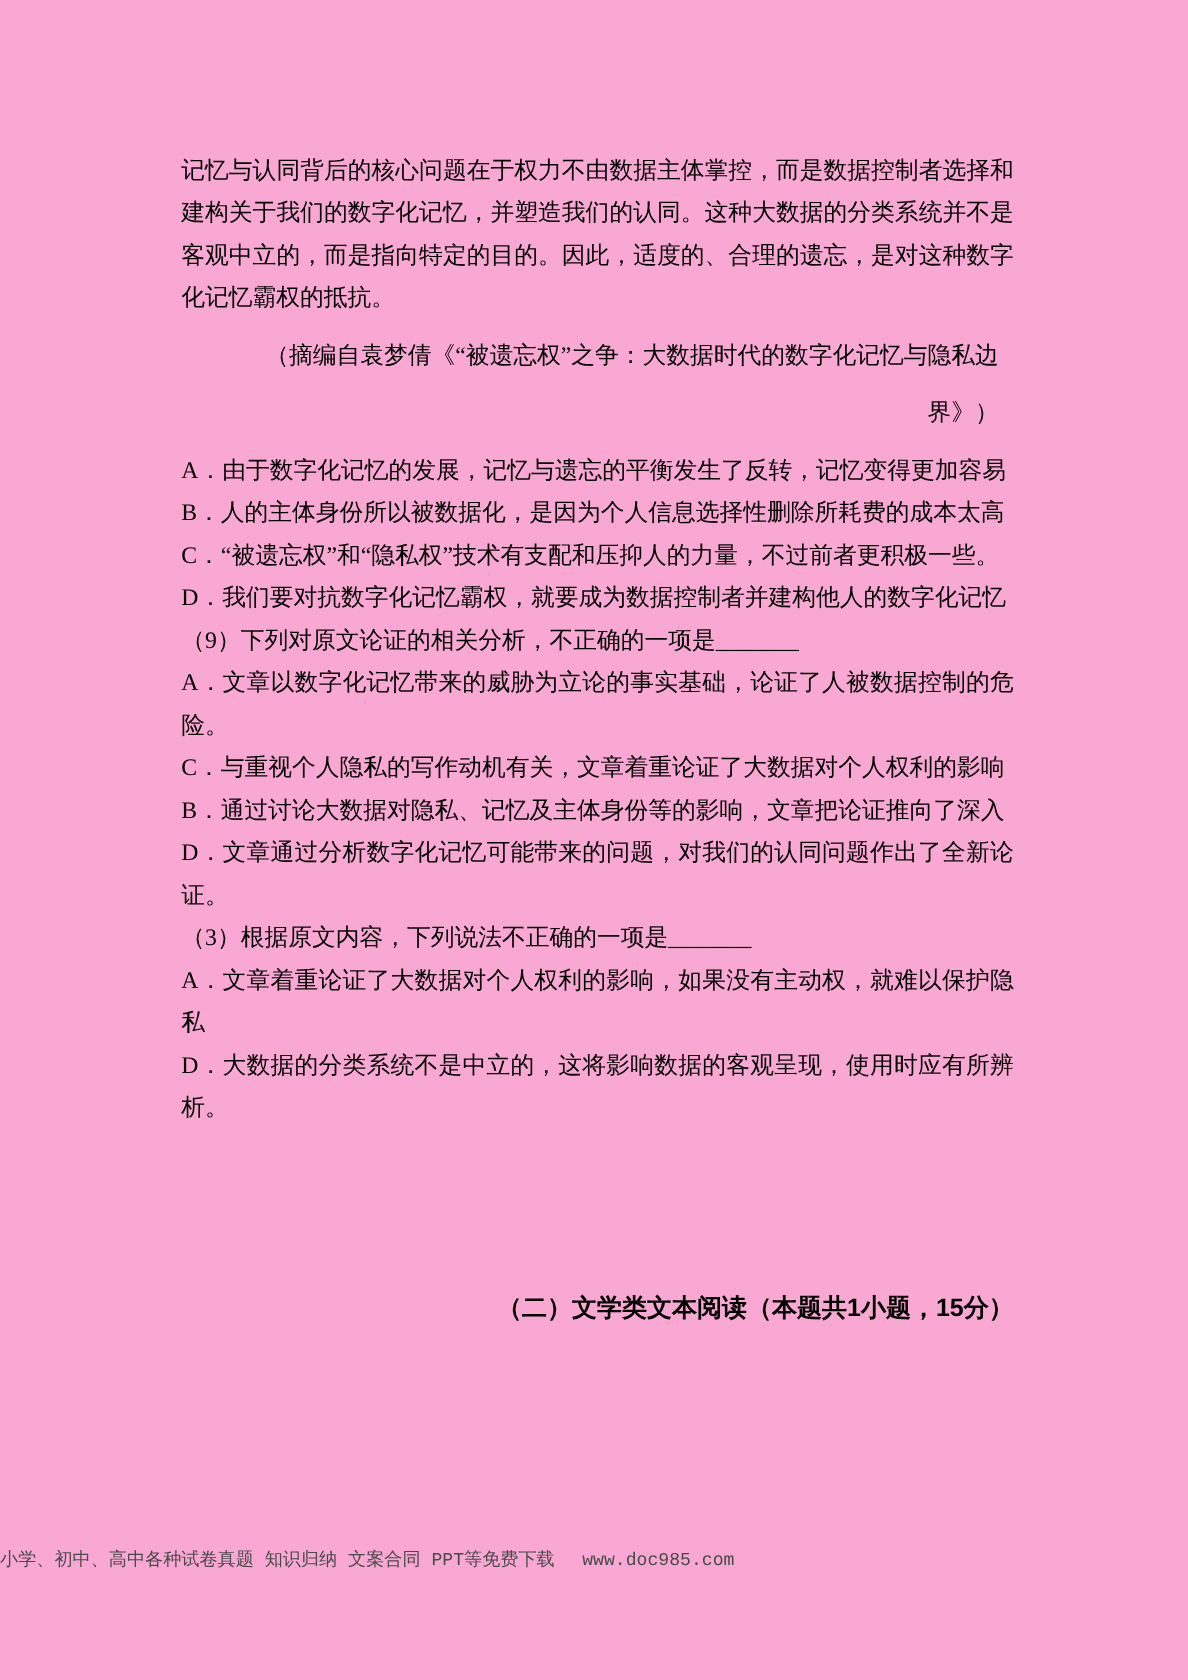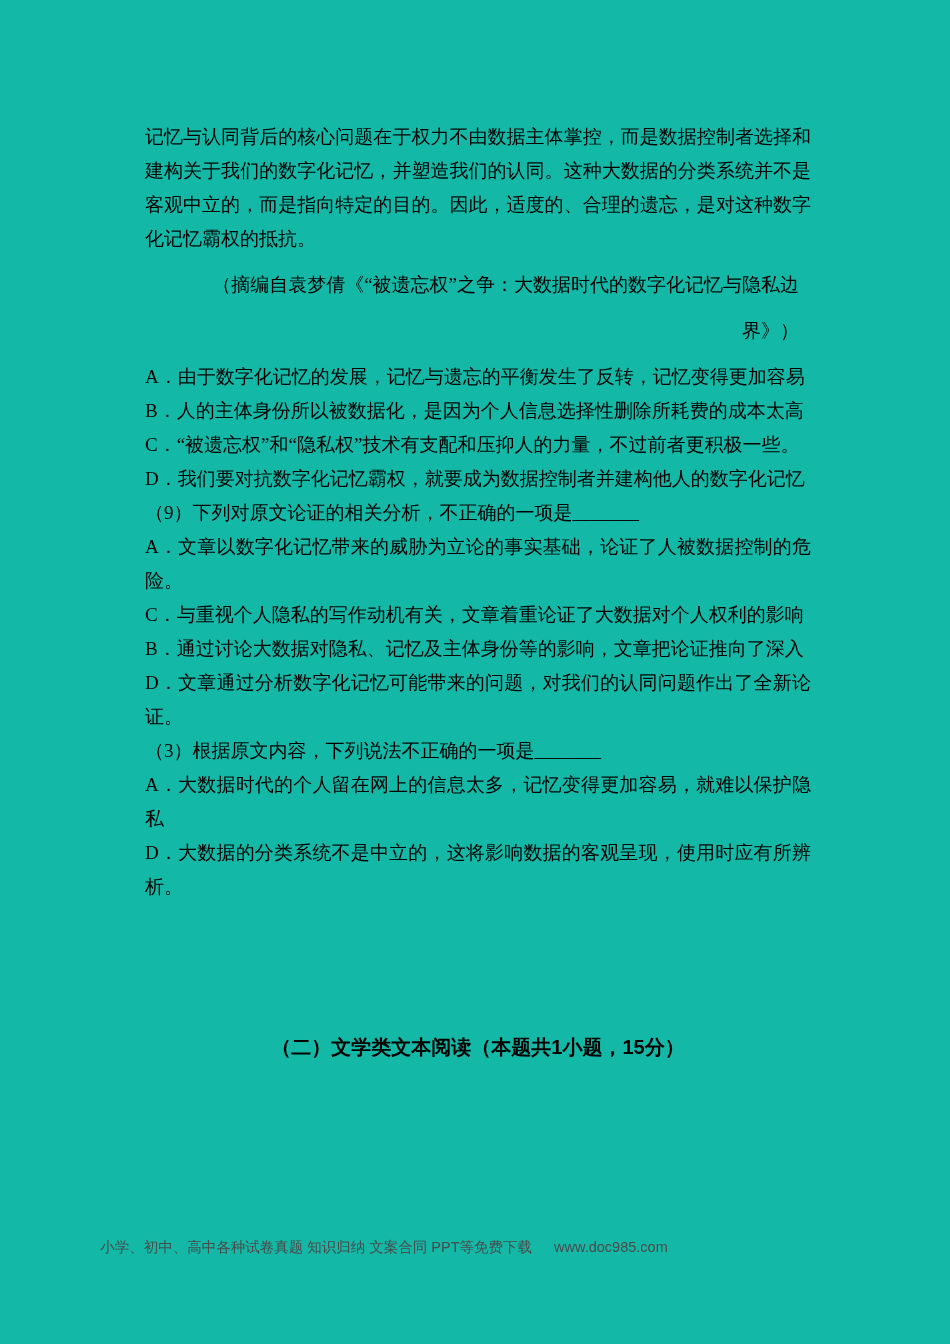--- a/index.html
+++ b/index.html
@@ -4,21 +4,21 @@
 <style>
   html, body {
     margin: 0;
     padding: 0;
     background: #ffffff;
   }
   .page {
     position: relative;
     width: 950px;
     height: 1344px;
-    background: #14b8a6;
+    background: #f9a8d4;
     font-family: "Liberation Serif", "DejaVu Serif", serif;
     color: #000000;
     overflow: hidden;
   }
   .content {
     position: absolute;
     left: 145px;
     top: 120px;
     width: 666px;
     font-size: 19px;
@@ -33,33 +33,32 @@
     margin: 12px;
   }
   .q-stem, .q-option {
     margin: 0;
   }
   .section-header {
     margin: 0;
     margin-top: 126px;
     font-weight: bold;
     font-size: 20px;
-    text-align: center;
+    text-align: right;
     line-height: 34px;
     font-family: "Liberation Sans", "DejaVu Sans", sans-serif;
   }
   .footer {
     position: absolute;
     left: 0;
     top: 1238px;
     width: 768px;
-    text-align: center;
     font-size: 14.5px;
     color: #4a4a4a;
-    font-family: Liberation Sans, sans-serif;
+    font-family: Liberation Mono, monospace;
   }
   .footer .sep {
     display: inline-block;
     width: 22px;
   }
 </style>
 </head>
 <body>
 
 <div class="page">
@@ -76,21 +75,21 @@
     <p class="q-option">C．“被遗忘权”和“隐私权”技术有支配和压抑人的力量，不过前者更积极一些。</p>
     <p class="q-option">D．我们要对抗数字化记忆霸权，就要成为数据控制者并建构他人的数字化记忆</p>
 
     <p class="q-stem">（9）下列对原文论证的相关分析，不正确的一项是_______</p>
     <p class="q-option">A．文章以数字化记忆带来的威胁为立论的事实基础，论证了人被数据控制的危险。</p>
     <p class="q-option">C．与重视个人隐私的写作动机有关，文章着重论证了大数据对个人权利的影响</p>
     <p class="q-option">B．通过讨论大数据对隐私、记忆及主体身份等的影响，文章把论证推向了深入</p>
     <p class="q-option">D．文章通过分析数字化记忆可能带来的问题，对我们的认同问题作出了全新论证。</p>
 
     <p class="q-stem">（3）根据原文内容，下列说法不正确的一项是_______</p>
-    <p class="q-option">A．大数据时代的个人留在网上的信息太多，记忆变得更加容易，就难以保护隐私</p>
+    <p class="q-option">A．文章着重论证了大数据对个人权利的影响，如果没有主动权，就难以保护隐私</p>
     <p class="q-option">D．大数据的分类系统不是中立的，这将影响数据的客观呈现，使用时应有所辨析。</p>
 
     <p class="section-header">（二）文学类文本阅读（本题共1小题，15分）</p>
 
   </div>
 
   <div class="footer">
     <span>小学、初中、高中各种试卷真题  知识归纳  文案合同  PPT等免费下载</span><span class="sep"></span><span>www.doc985.com</span>
   </div>
 

